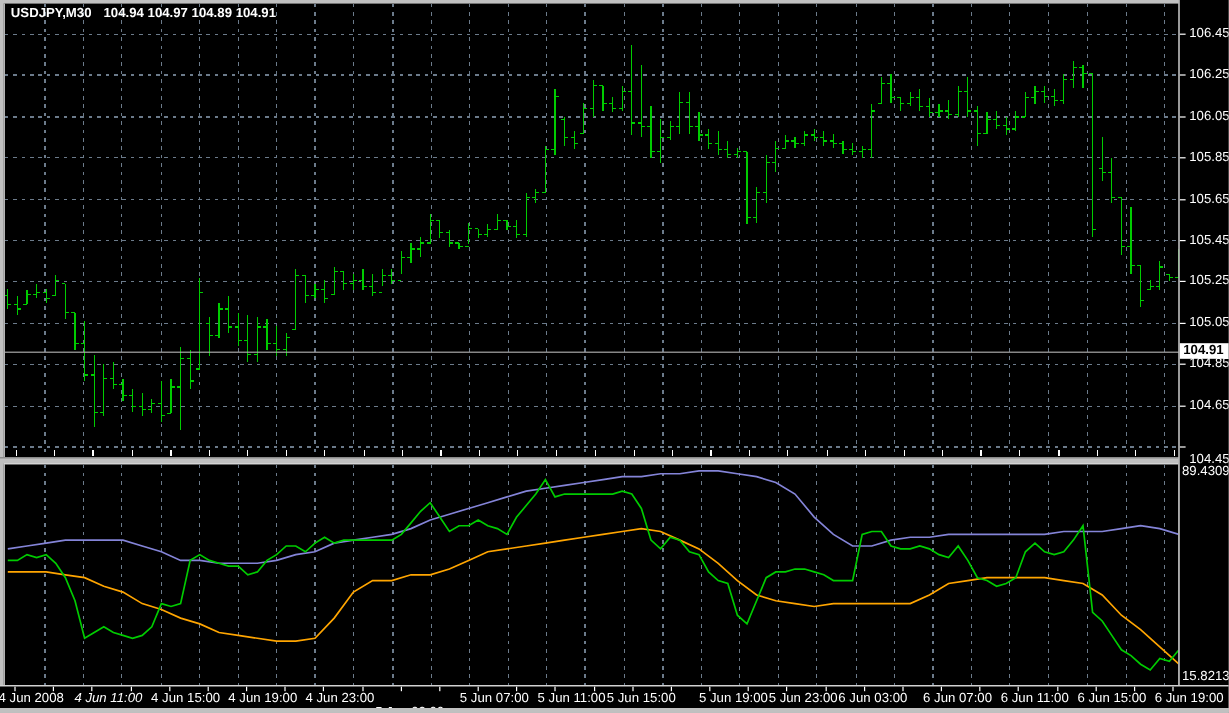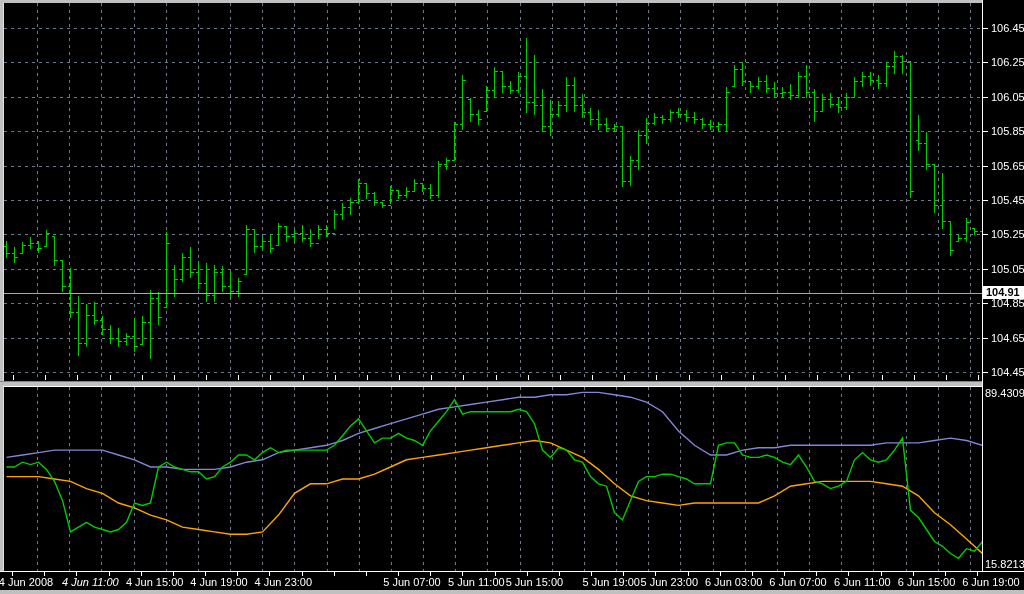--- a/index.html
+++ b/index.html
@@ -101,20 +101,23 @@
         <line x1="749.5" y1="372" x2="749.5" y2="377" stroke="#FFFFFF" stroke-width="1" shape-rendering="crispEdges"></line>
         <line x1="781.5" y1="372" x2="781.5" y2="377" stroke="#FFFFFF" stroke-width="1" shape-rendering="crispEdges"></line>
         <line x1="813.5" y1="372" x2="813.5" y2="377" stroke="#FFFFFF" stroke-width="1" shape-rendering="crispEdges"></line>
         <line x1="845.5" y1="372" x2="845.5" y2="377" stroke="#FFFFFF" stroke-width="1" shape-rendering="crispEdges"></line>
         <line x1="878.5" y1="372" x2="878.5" y2="377" stroke="#FFFFFF" stroke-width="1" shape-rendering="crispEdges"></line>
         <line x1="910.5" y1="372" x2="910.5" y2="377" stroke="#FFFFFF" stroke-width="1" shape-rendering="crispEdges"></line>
         <line x1="942.5" y1="372" x2="942.5" y2="377" stroke="#FFFFFF" stroke-width="1" shape-rendering="crispEdges"></line>
         <line x1="974.5" y1="372" x2="974.5" y2="377" stroke="#FFFFFF" stroke-width="1" shape-rendering="crispEdges"></line>
         <path d="M2.5,237.5L2.5,254.5M-0.5,243.5L2.5,243.5M2.5,250.5L5.5,250.5M10.5,243.5L10.5,259.5M7.5,250.5L10.5,250.5M10.5,254.5L13.5,254.5M18.5,238.5L18.5,250.5M15.5,250.5L18.5,250.5M18.5,242.5L21.5,242.5M26.5,233.5L26.5,245.5M23.5,242.5L26.5,242.5M26.5,240.5L29.5,240.5M34.5,237.5L34.5,249.5M31.5,240.5L34.5,240.5M34.5,245.5L37.5,245.5M42.5,226.5L42.5,243.5M39.5,243.5L42.5,243.5M42.5,230.5L45.5,230.5M50.5,233.5L50.5,262.5M47.5,233.5L50.5,233.5M50.5,257.5L53.5,257.5M58.5,257.5L58.5,288.5M55.5,257.5L58.5,257.5M58.5,283.5L61.5,283.5M66.5,264.5L66.5,314.5M63.5,283.5L66.5,283.5M66.5,309.5L69.5,309.5M74.5,292.5L74.5,352.5M71.5,309.5L74.5,309.5M74.5,340.5L77.5,340.5M82.5,300.5L82.5,343.5M79.5,340.5L82.5,340.5M82.5,312.5L85.5,312.5M90.5,298.5L90.5,321.5M87.5,312.5L90.5,312.5M90.5,317.5L93.5,317.5M98.5,312.5L98.5,331.5M95.5,317.5L98.5,317.5M98.5,326.5L101.5,326.5M106.5,321.5L106.5,340.5M103.5,326.5L106.5,326.5M106.5,335.5L109.5,335.5M114.5,324.5L114.5,343.5M111.5,335.5L114.5,335.5M114.5,338.5L117.5,338.5M122.5,329.5L122.5,341.5M119.5,338.5L122.5,338.5M122.5,333.5L125.5,333.5M130.5,314.5L130.5,348.5M127.5,333.5L130.5,333.5M130.5,343.5L133.5,343.5M138.5,312.5L138.5,341.5M135.5,341.5L138.5,341.5M138.5,319.5L141.5,319.5M146.5,286.5L146.5,355.5M143.5,319.5L146.5,319.5M146.5,295.5L149.5,295.5M154.5,288.5L154.5,321.5M151.5,295.5L154.5,295.5M154.5,314.5L157.5,314.5M162.5,228.5L162.5,304.5M159.5,304.5L162.5,304.5M162.5,240.5L165.5,240.5M170.5,261.5L170.5,293.5M167.5,266.5L170.5,266.5M170.5,276.5L173.5,276.5M178.5,249.5L178.5,278.5M175.5,276.5L178.5,276.5M178.5,254.5L181.5,254.5M186.5,243.5L186.5,274.5M183.5,254.5L186.5,254.5M186.5,269.5L189.5,269.5M194.5,257.5L194.5,285.5M191.5,269.5L194.5,269.5M194.5,280.5L197.5,280.5M202.5,259.5L202.5,298.5M199.5,280.5L202.5,280.5M202.5,292.5L205.5,292.5M210.5,261.5L210.5,298.5M207.5,292.5L210.5,292.5M210.5,269.5L213.5,269.5M218.5,262.5L218.5,288.5M215.5,269.5L218.5,269.5M218.5,283.5L221.5,283.5M226.5,268.5L226.5,293.5M223.5,283.5L226.5,283.5M226.5,288.5L229.5,288.5M234.5,274.5L234.5,293.5M231.5,288.5L234.5,288.5M234.5,278.5L237.5,278.5M242.5,221.5L242.5,271.5M239.5,271.5L242.5,271.5M242.5,226.5L245.5,226.5M250.5,226.5L250.5,249.5M247.5,226.5L250.5,226.5M250.5,243.5L253.5,243.5M258.5,233.5L258.5,245.5M255.5,243.5L258.5,243.5M258.5,238.5L261.5,238.5M266.5,230.5L266.5,249.5M263.5,238.5L266.5,238.5M266.5,245.5L269.5,245.5M274.5,219.5L274.5,242.5M271.5,242.5L274.5,242.5M274.5,223.5L277.5,223.5M282.5,223.5L282.5,238.5M279.5,223.5L282.5,223.5M282.5,233.5L285.5,233.5M290.5,225.5L290.5,238.5M287.5,233.5L290.5,233.5M290.5,230.5L293.5,230.5M298.5,221.5L298.5,238.5M295.5,230.5L298.5,230.5M298.5,235.5L301.5,235.5M306.5,225.5L306.5,243.5M303.5,235.5L306.5,235.5M306.5,240.5L309.5,240.5M314.5,221.5L314.5,235.5M311.5,240.5L314.5,240.5M314.5,226.5L317.5,226.5M322.5,221.5L322.5,233.5M319.5,226.5L322.5,226.5M322.5,230.5L325.5,230.5M330.5,206.5L330.5,225.5M327.5,230.5L330.5,230.5M330.5,211.5L333.5,211.5M338.5,199.5L338.5,216.5M335.5,211.5L338.5,211.5M338.5,204.5L341.5,204.5M346.5,194.5L346.5,211.5M343.5,204.5L346.5,204.5M346.5,199.5L349.5,199.5M354.5,175.5L354.5,200.5M351.5,199.5L354.5,199.5M354.5,180.5L357.5,180.5M362.5,180.5L362.5,195.5M359.5,180.5L362.5,180.5M362.5,190.5L365.5,190.5M370.5,188.5L370.5,202.5M367.5,190.5L370.5,190.5M370.5,199.5L373.5,199.5M378.5,199.5L378.5,204.5M375.5,199.5L378.5,199.5M378.5,202.5L381.5,202.5M386.5,182.5L386.5,200.5M383.5,202.5L386.5,202.5M386.5,187.5L389.5,187.5M394.5,187.5L394.5,195.5M391.5,187.5L394.5,187.5M394.5,192.5L397.5,192.5M402.5,183.5L402.5,194.5M399.5,192.5L402.5,192.5M402.5,188.5L405.5,188.5M410.5,175.5L410.5,188.5M407.5,188.5L410.5,188.5M410.5,180.5L413.5,180.5M418.5,180.5L418.5,188.5M415.5,180.5L418.5,180.5M418.5,185.5L421.5,185.5M426.5,180.5L426.5,195.5M423.5,185.5L426.5,185.5M426.5,192.5L429.5,192.5M434.5,157.5L434.5,194.5M431.5,192.5L434.5,192.5M434.5,161.5L437.5,161.5M442.5,154.5L442.5,166.5M439.5,161.5L442.5,161.5M442.5,157.5L445.5,157.5M450.5,118.5L450.5,157.5M447.5,157.5L450.5,157.5M450.5,121.5L453.5,121.5M458.5,71.5L458.5,126.5M455.5,121.5L458.5,121.5M458.5,77.5L461.5,77.5M466.5,94.5L466.5,118.5M463.5,96.5L466.5,96.5M466.5,111.5L469.5,111.5M474.5,106.5L474.5,121.5M471.5,111.5L474.5,111.5M474.5,116.5L477.5,116.5M482.5,82.5L482.5,108.5M479.5,108.5L482.5,108.5M482.5,87.5L485.5,87.5M490.5,63.5L490.5,94.5M487.5,87.5L490.5,87.5M490.5,68.5L493.5,68.5M498.5,68.5L498.5,89.5M495.5,68.5L498.5,68.5M498.5,83.5L501.5,83.5M506.5,77.5L506.5,90.5M503.5,83.5L506.5,83.5M506.5,87.5L509.5,87.5M514.5,68.5L514.5,89.5M511.5,87.5L514.5,87.5M514.5,73.5L517.5,73.5M522.5,34.5L522.5,109.5M519.5,73.5L522.5,73.5M522.5,99.5L525.5,99.5M530.5,51.5L530.5,111.5M527.5,99.5L530.5,99.5M530.5,102.5L533.5,102.5M538.5,85.5L538.5,128.5M535.5,102.5L538.5,102.5M538.5,123.5L541.5,123.5M546.5,96.5L546.5,132.5M543.5,123.5L546.5,123.5M546.5,111.5L549.5,111.5M554.5,97.5L554.5,113.5M551.5,111.5L554.5,111.5M554.5,102.5L557.5,102.5M562.5,73.5L562.5,108.5M559.5,102.5L562.5,102.5M562.5,82.5L565.5,82.5M570.5,73.5L570.5,108.5M567.5,82.5L570.5,82.5M570.5,102.5L573.5,102.5M578.5,90.5L578.5,114.5M575.5,102.5L578.5,102.5M578.5,109.5L581.5,109.5M586.5,104.5L586.5,121.5M583.5,109.5L586.5,109.5M586.5,116.5L589.5,116.5M594.5,106.5L594.5,126.5M591.5,116.5L594.5,116.5M594.5,121.5L597.5,121.5M602.5,114.5L602.5,128.5M599.5,121.5L602.5,121.5M602.5,125.5L605.5,125.5M610.5,120.5L610.5,128.5M607.5,125.5L610.5,125.5M610.5,123.5L613.5,123.5M618.5,123.5L618.5,183.5M615.5,123.5L618.5,123.5M618.5,178.5L621.5,178.5M626.5,152.5L626.5,182.5M623.5,178.5L626.5,178.5M626.5,157.5L629.5,157.5M634.5,126.5L634.5,166.5M631.5,157.5L634.5,157.5M634.5,132.5L637.5,132.5M642.5,114.5L642.5,140.5M639.5,132.5L642.5,132.5M642.5,120.5L645.5,120.5M650.5,109.5L650.5,121.5M647.5,120.5L650.5,120.5M650.5,114.5L653.5,114.5M658.5,111.5L658.5,120.5M655.5,114.5L658.5,114.5M658.5,116.5L661.5,116.5M666.5,106.5L666.5,118.5M663.5,116.5L666.5,116.5M666.5,109.5L669.5,109.5M674.5,104.5L674.5,114.5M671.5,109.5L674.5,109.5M674.5,111.5L677.5,111.5M682.5,106.5L682.5,118.5M679.5,111.5L682.5,111.5M682.5,114.5L685.5,114.5M690.5,108.5L690.5,120.5M687.5,114.5L690.5,114.5M690.5,116.5L693.5,116.5M698.5,114.5L698.5,125.5M695.5,116.5L698.5,116.5M698.5,121.5L701.5,121.5M706.5,116.5L706.5,126.5M703.5,121.5L706.5,121.5M706.5,123.5L709.5,123.5M714.5,118.5L714.5,128.5M711.5,123.5L714.5,123.5M714.5,121.5L717.5,121.5M722.5,83.5L722.5,128.5M719.5,121.5L722.5,121.5M722.5,89.5L725.5,89.5M730.5,61.5L730.5,83.5M727.5,83.5L730.5,83.5M730.5,66.5L733.5,66.5M738.5,58.5L738.5,82.5M735.5,66.5L738.5,66.5M738.5,78.5L741.5,78.5M746.5,77.5L746.5,89.5M743.5,78.5L746.5,78.5M746.5,83.5L749.5,83.5M754.5,73.5L754.5,85.5M751.5,83.5L754.5,83.5M754.5,78.5L757.5,78.5M762.5,71.5L762.5,89.5M759.5,78.5L762.5,78.5M762.5,85.5L765.5,85.5M770.5,78.5L770.5,94.5M767.5,85.5L770.5,85.5M770.5,90.5L773.5,90.5M778.5,83.5L778.5,94.5M775.5,90.5L778.5,90.5M778.5,89.5L781.5,89.5M786.5,80.5L786.5,96.5M783.5,89.5L786.5,89.5M786.5,92.5L789.5,92.5M794.5,68.5L794.5,94.5M791.5,92.5L794.5,92.5M794.5,73.5L797.5,73.5M802.5,61.5L802.5,94.5M799.5,73.5L802.5,73.5M802.5,89.5L805.5,89.5M810.5,85.5L810.5,118.5M807.5,89.5L810.5,89.5M810.5,108.5L813.5,108.5M818.5,90.5L818.5,108.5M815.5,108.5L818.5,108.5M818.5,96.5L821.5,96.5M826.5,89.5L826.5,104.5M823.5,96.5L826.5,96.5M826.5,101.5L829.5,101.5M834.5,94.5L834.5,109.5M831.5,101.5L834.5,101.5M834.5,104.5L837.5,104.5M842.5,89.5L842.5,106.5M839.5,104.5L842.5,104.5M842.5,94.5L845.5,94.5M850.5,73.5L850.5,94.5M847.5,94.5L850.5,94.5M850.5,78.5L853.5,78.5M858.5,68.5L858.5,83.5M855.5,78.5L858.5,78.5M858.5,73.5L861.5,73.5M866.5,68.5L866.5,82.5M863.5,73.5L866.5,73.5M866.5,77.5L869.5,77.5M874.5,71.5L874.5,85.5M871.5,77.5L874.5,77.5M874.5,80.5L877.5,80.5M882.5,58.5L882.5,83.5M879.5,80.5L882.5,80.5M882.5,63.5L885.5,63.5M890.5,47.5L890.5,70.5M887.5,63.5L890.5,63.5M890.5,53.5L893.5,53.5M898.5,51.5L898.5,70.5M895.5,53.5L898.5,53.5M898.5,58.5L901.5,58.5M906.5,58.5L906.5,194.5M903.5,58.5L906.5,58.5M906.5,188.5L909.5,188.5M914.5,111.5L914.5,147.5M911.5,137.5L914.5,137.5M914.5,140.5L917.5,140.5M922.5,128.5L922.5,166.5M919.5,140.5L922.5,140.5M922.5,161.5L925.5,161.5M930.5,161.5L930.5,209.5M927.5,161.5L930.5,161.5M930.5,202.5L933.5,202.5M938.5,169.5L938.5,225.5M935.5,202.5L938.5,202.5M938.5,218.5L941.5,218.5M946.5,218.5L946.5,252.5M943.5,218.5L946.5,218.5M946.5,247.5L949.5,247.5M954.5,230.5L954.5,238.5M951.5,238.5L954.5,238.5M954.5,235.5L957.5,235.5M962.5,214.5L962.5,238.5M959.5,235.5L962.5,235.5M962.5,219.5L965.5,219.5M970.5,225.5L970.5,231.5M967.5,225.5L970.5,225.5M970.5,228.5L973.5,228.5M978.5,204.5L978.5,228.5M975.5,228.5L978.5,228.5M978.5,209.5L981.5,209.5" stroke="#00CC00" fill="none" stroke-width="1" shape-rendering="crispEdges"></path>
       </svg>
+    <div class="chart-title">
+      <span>USDJPY,M30</span><span class="vals">104.94 104.97 104.89 104.91</span>
+    </div>
   <div id="price-line" style="top: 290px; background: rgb(168, 168, 168);"></div>
     </div>
 
   <div id="separator"></div>
 
   <div id="ind-panel" class="panel">
     <svg id="ind-svg" width="979" height="184">
         <line x1="33.5" y1="0" x2="33.5" y2="184" stroke="#6C7B8B" stroke-width="1" shape-rendering="crispEdges" stroke-dasharray="3 4"></line>
         <line x1="65.5" y1="0" x2="65.5" y2="184" stroke="#6C7B8B" stroke-width="1" shape-rendering="crispEdges" stroke-dasharray="3 4"></line>
         <line x1="97.5" y1="0" x2="97.5" y2="184" stroke="#6C7B8B" stroke-width="1" shape-rendering="crispEdges" stroke-dasharray="3 4"></line>
@@ -170,21 +173,21 @@
       <div class="axis-label" style="left: 8px; top: 194px;">105.45</div>
       <div class="tick-h" style="left: 0px; width: 5px; top: 234px;"></div>
       <div class="axis-label" style="left: 8px; top: 228px;">105.25</div>
       <div class="tick-h" style="left: 0px; width: 5px; top: 269px;"></div>
       <div class="axis-label" style="left: 8px; top: 263px;">105.05</div>
       <div class="tick-h" style="left: 0px; width: 5px; top: 303px;"></div>
       <div class="axis-label" style="left: 8px; top: 297px;">104.85</div>
       <div class="tick-h" style="left: 0px; width: 5px; top: 338px;"></div>
       <div class="axis-label" style="left: 8px; top: 332px;">104.65</div>
       <div class="tick-h" style="left: 0px; width: 5px; top: 372px;"></div>
-      <div class="axis-label" style="left: 8px; top: 366px;">104.45</div>
+      <div class="axis-label" style="left: 8px; top: 377px;">104.45</div>
     </div>
 
   <div id="time-axis" class="panel">
       <div class="tick-v" style="top: 0px; height: 4px; left: 12px;"></div>
       <div class="tick-v" style="top: 0px; height: 4px; left: 44px;"></div>
       <div class="tick-v" style="top: 0px; height: 4px; left: 76px;"></div>
       <div class="tick-v" style="top: 0px; height: 4px; left: 109px;"></div>
       <div class="tick-v" style="top: 0px; height: 4px; left: 141px;"></div>
       <div class="tick-v" style="top: 0px; height: 4px; left: 173px;"></div>
       <div class="tick-v" style="top: 0px; height: 4px; left: 205px;"></div>
@@ -216,20 +219,20 @@
       <div class="axis-label" style="left: 55.33px; top: 4px; width: 70px; text-align: center; font-style: italic;">4 Jun 11:00</div>
       <div class="axis-label" style="left: 119.66px; top: 4px; width: 70px; text-align: center;">4 Jun 15:00</div>
       <div class="axis-label" style="left: 183.99px; top: 4px; width: 70px; text-align: center;">4 Jun 19:00</div>
       <div class="axis-label" style="left: 248.32px; top: 4px; width: 70px; text-align: center;">4 Jun 23:00</div>
       <div class="axis-label" style="left: 312.65px; top: 16px; width: 50px; text-align: center;">5 Jun 03:00</div>
       <div class="axis-label" style="left: 376.98px; top: 4px; width: 70px; text-align: center;">5 Jun 07:00</div>
       <div class="axis-label" style="left: 441.31px; top: 4px; width: 70px; text-align: center;">5 Jun 11:00</div>
       <div class="axis-label" style="left: 505.64px; top: 4px; width: 70px; text-align: left;">5 Jun 15:00</div>
       <div class="axis-label" style="left: 569.97px; top: 4px; width: 70px; text-align: right;">5 Jun 19:00</div>
       <div class="axis-label" style="left: 634.3px; top: 4px; width: 70px; text-align: center;">5 Jun 23:00</div>
-      <div class="axis-label" style="left: 698.63px; top: 4px; width: 70px; text-align: center;">6 Jun 03:00</div>
+      <div class="axis-label" style="left: 698.63px; top: 4px; width: 70px; ">6 Jun 03:00</div>
       <div class="axis-label" style="left: 762.96px; top: 4px; width: 70px; text-align: center;">6 Jun 07:00</div>
       <div class="axis-label" style="left: 827.29px; top: 4px; width: 70px; text-align: center;">6 Jun 11:00</div>
       <div class="axis-label" style="left: 891.62px; top: 4px; width: 70px; text-align: center;">6 Jun 15:00</div>
       <div class="axis-label" style="left: 955.95px; top: 4px; width: 70px; text-align: center;">6 Jun 19:00</div>
     </div>
   <div id="bottom-edge"></div>
 </div>
 
 </body></html>

